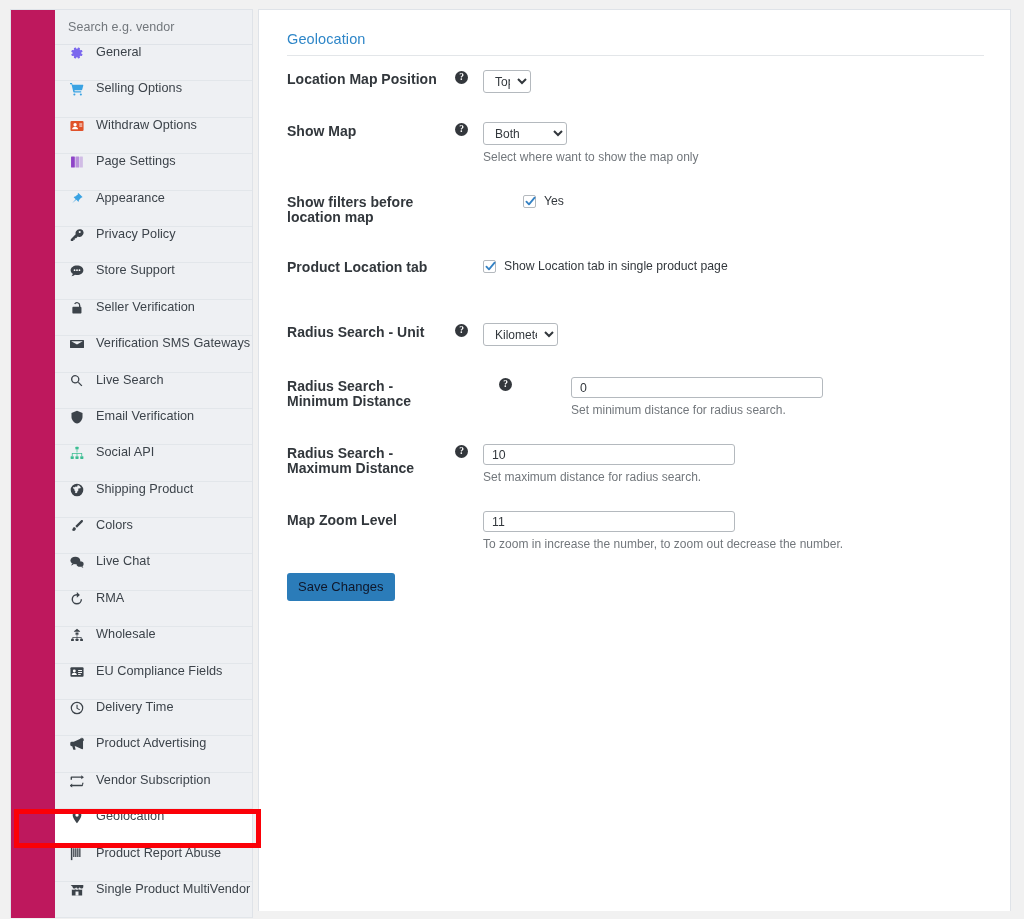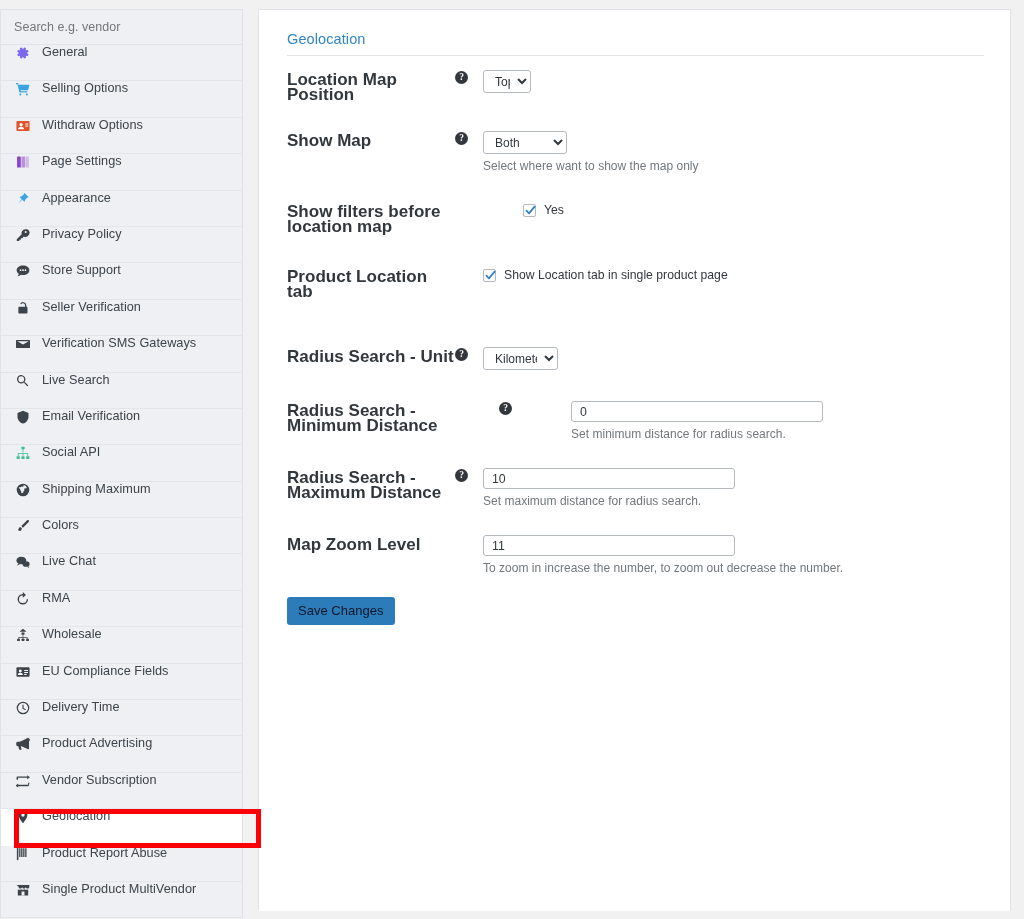--- a/index.html
+++ b/index.html
@@ -15,28 +15,29 @@
   #page {
     position: relative;
     width: 1024px;
     height: 919px;
     background: #f1f1f1;
   }
 
   
   #sidebar {
     position: absolute;
-    left: 0;
+    left: 10px;
     top: 9px;
     width: 243px;
     background: #be185d;
     border-left: 1px solid #dfe3e8;
     border-right: 1px solid #dfe3e8;
     border-top: 1px solid #dfe3e8;
     box-sizing: border-box;
+    padding-left: 44px;
   }
 
   .sb-search {
     height: 35px;
     display: flex;
     align-items: center;
     padding-left: 13px;
     font-size: 12.5px;
     color: #72777c;
     background: #eef0f3;
@@ -131,21 +132,21 @@
 
   .row {
     position: relative;
     display: flex;
     align-items: flex-start;
   }
 
   .row-label {
     width: 168px;
     flex: none;
-    font-size: 17px;
+    font-size: 14px;
     font-weight: bold;
     color: #32373c;
     line-height: 15px;
     letter-spacing: 0.02px;
     padding-top: 2px;
   }
 
   .help-col {
     width: 28px;
     flex: none;
@@ -359,21 +360,21 @@
             </svg>
           </span>
           <span class="sb-label">Social API</span>
         </div>
         <div class="sb-item">
           <span class="sb-ico">
             <svg width="14" height="14" viewBox="0 0 16 16" fill="#3c434a">
               <path d="M8 .8a7.2 7.2 0 100 14.4A7.2 7.2 0 008 .8zm4.4 4.3l-.9 1.1-1.3-.3-.9.9.4 1.5-1.2 1-.2 1.6-1.4.8-1.1-.7.3-1.6-1.2-1.1.1-1.4-1.6-.9.4-1.3 1.6.2 1-.9 1.5.3 1-1.1-.5-1.2A5.8 5.8 0 0112.4 5.1z"></path>
             </svg>
           </span>
-          <span class="sb-label">Shipping Maximum</span>
+          <span class="sb-label">Shipping Product</span>
         </div>
         <div class="sb-item">
           <span class="sb-ico">
             <svg width="14" height="14" viewBox="0 0 16 16" fill="#3c434a">
               <path d="M14.5 1.5c-.5-.5-1.3-.5-1.8 0L6.1 8.1l1.8 1.8 6.6-6.6c.5-.5.5-1.3 0-1.8zM4.9 9.3c-1 0-1.8.8-1.8 1.9 0 .8-.7 1.2-1.1 1.2.5.7 1.4 1.2 2.3 1.2 1.3 0 2.4-1.1 2.4-2.4 0-1.1-.8-1.9-1.8-1.9z"></path>
             </svg>
           </span>
           <span class="sb-label">Colors</span>
         </div>
         <div class="sb-item">

